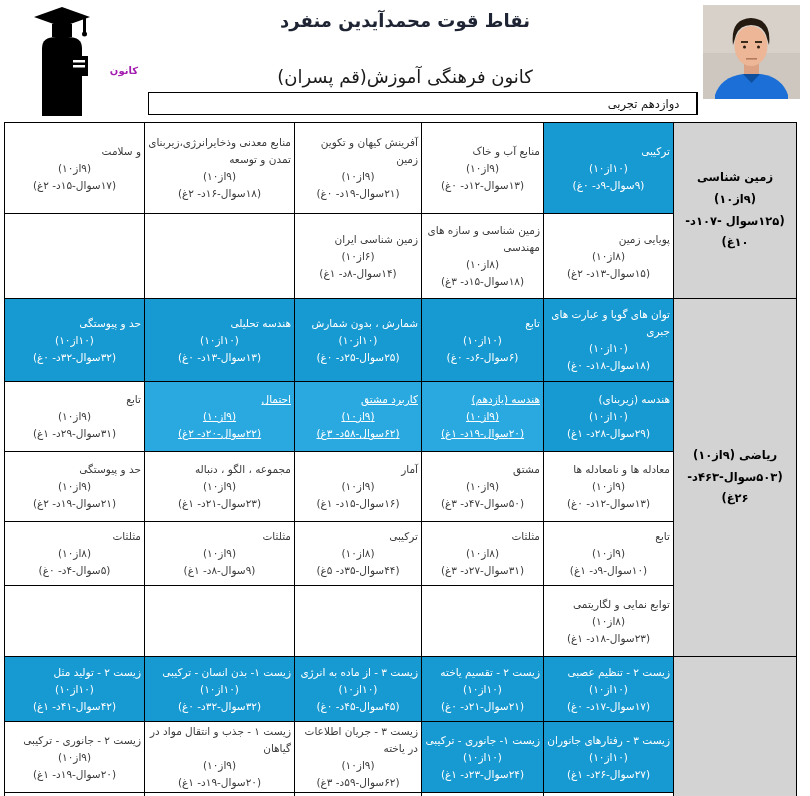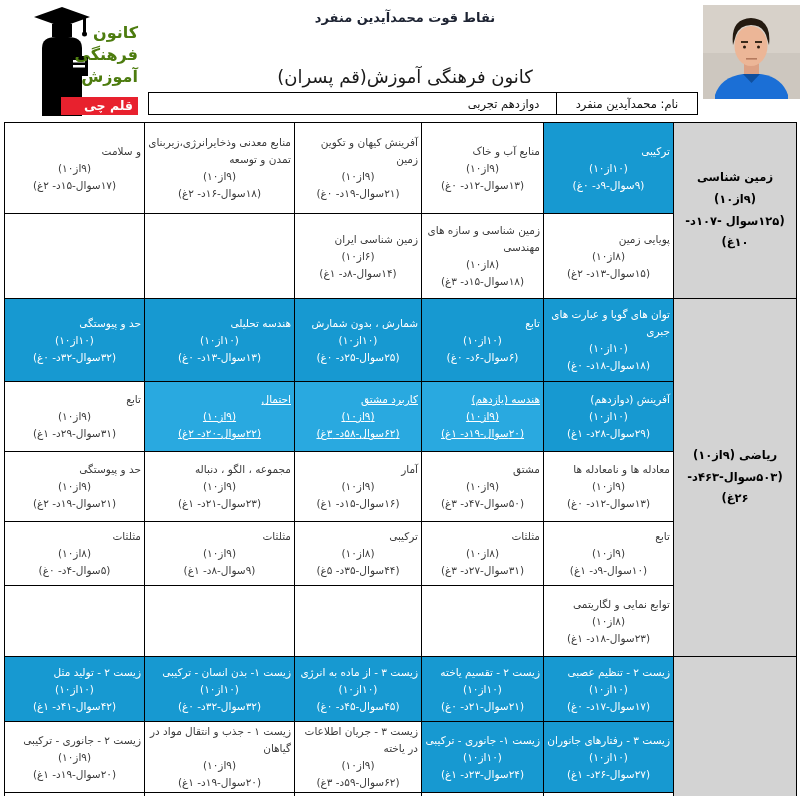--- a/index.html
+++ b/index.html
@@ -1,36 +1,36 @@
 <!DOCTYPE html>
 <html lang="fa" style="--blue: #1799d1; --lightblue: #29a9e0; --gray: #d3d3d3; --red: #e8212e; --navy: #1e2433;"><head>
 <meta charset="utf-8">
 <style>
   html,body{margin:0;padding:0;background:#fff;overflow:hidden;}
   body{width:810px;height:796px;font-family:"DejaVu Sans",sans-serif;}
   .page{position:relative;width:810px;height:796px;direction:rtl;overflow:hidden;background:#fff;}
 
   
   .page-title{position:absolute;top:10px;left:150px;width:510px;text-align:center;
-    font-size:13px;font-weight:bold;color:var(--navy,#1e2433);}
+    font-size:18px;font-weight:bold;color:var(--navy,#1e2433);}
   .page-subtitle{position:absolute;top:66px;left:150px;width:510px;text-align:center;
     font-size:18px;color:#1a1a1a;}
 
   .info-bar{position:absolute;top:92px;left:148px;width:550px;height:23px;border:1px solid #000;
     display:flex;direction:rtl;font-size:11.5px;color:#111;background:#fff;box-sizing:border-box;}
   .info-cell{display:flex;align-items:center;justify-content:center;box-sizing:border-box;height:100%;}
   .info-name{width:140px;}
   .info-grade{width:106px;border-inline-start:1px solid #000;}
   .info-result{flex:1;border-inline-start:1px solid #000;}
 
   
   .logo{position:absolute;top:4px;left:26px;width:112px;height:112px;}
   .logo svg{position:absolute;left:0;top:0;}
   .logo-words{position:absolute;right:0;top:18px;text-align:right;width:54px;}
-  .logo-word{font-size:16px;font-weight:bold;color:#4d7c0f;line-height:22px;white-space:nowrap;}
+  .logo-word{font-size:10px;font-weight:bold;color:#a21caf;line-height:22px;white-space:nowrap;margin-top:38px;}
   .logo-badge{display:inline-block;margin-top:9px;background:var(--red,#e8212e);color:#fff;
     font-size:12.5px;font-weight:bold;padding:1px 5px 2px 23px;white-space:nowrap;}
 
   
   .photo{position:absolute;top:5px;right:10px;width:97px;height:94px;overflow:hidden;}
 
   
   .main-table{position:absolute;top:122px;right:13px;width:792px;border-collapse:collapse;
     table-layout:fixed;direction:rtl;}
   .main-table td{border:1px solid #000;vertical-align:middle;padding:1px 2px;overflow:hidden;box-sizing:border-box;}
@@ -82,21 +82,20 @@
       <path d="M30 40 Q27 14 48 13 Q69 14 66 40 L63 30 Q59 20 48 20 Q37 20 33 30 Z" fill="#241a10"></path>
       <rect x="38" y="36" width="7" height="2" fill="#3a2a1a"></rect>
       <rect x="52" y="36" width="7" height="2" fill="#3a2a1a"></rect>
       <circle cx="41.5" cy="42" r="1.5" fill="#2a1c10"></circle>
       <circle cx="55.5" cy="42" r="1.5" fill="#2a1c10"></circle>
       <rect x="43" y="53" width="11" height="1.6" fill="#b57a5e"></rect>
     </svg>
   </div>
 
   <div class="info-bar">
-    <div class="info-cell info-name">نام: محمدآیدین منفرد</div>
     <div class="info-cell info-grade">دوازدهم تجربی</div>
   </div>
 
   <table class="main-table">
     <colgroup>
       <col style="width:123px">
         <col style="width:130px">
         <col style="width:122px">
       <col style="width:127px">
         <col style="width:150px">
@@ -179,21 +178,21 @@
             <div class="cd">(۱۳سوال-۱۳د- ۰غ)</div>
           </td>
           <td class="cell bg-blue">
             <div class="ct">حد و پیوستگی</div>
             <div class="cs">(۱۰از۱۰)</div>
             <div class="cd">(۳۲سوال-۳۲د- ۰غ)</div>
           </td>
         </tr>
         <tr style="height: 70px;">
           <td class="cell bg-blue">
-            <div class="ct">آفرینش (دوازدهم)</div>
+            <div class="ct">هندسه (زیربنای)</div>
             <div class="cs">(۱۰از۱۰)</div>
             <div class="cd">(۲۹سوال-۲۸د- ۱غ)</div>
           </td>
           <td class="cell bg-lightblue">
             <div class="ct">هندسه (یازدهم)</div>
             <div class="cs">(۹از۱۰)</div>
             <div class="cd">(۲۰سوال-۱۹د- ۱غ)</div>
           </td>
           <td class="cell bg-lightblue">
             <div class="ct">کاربرد مشتق</div>

